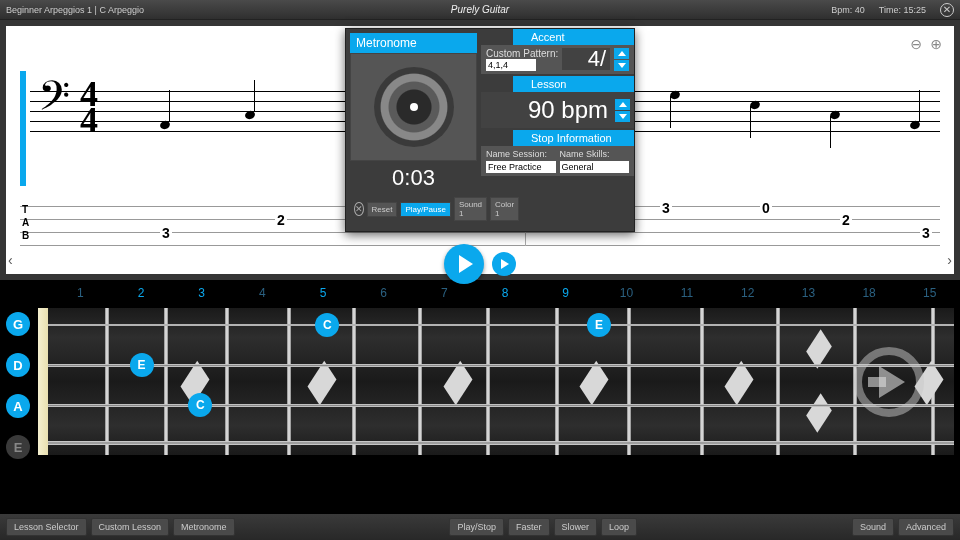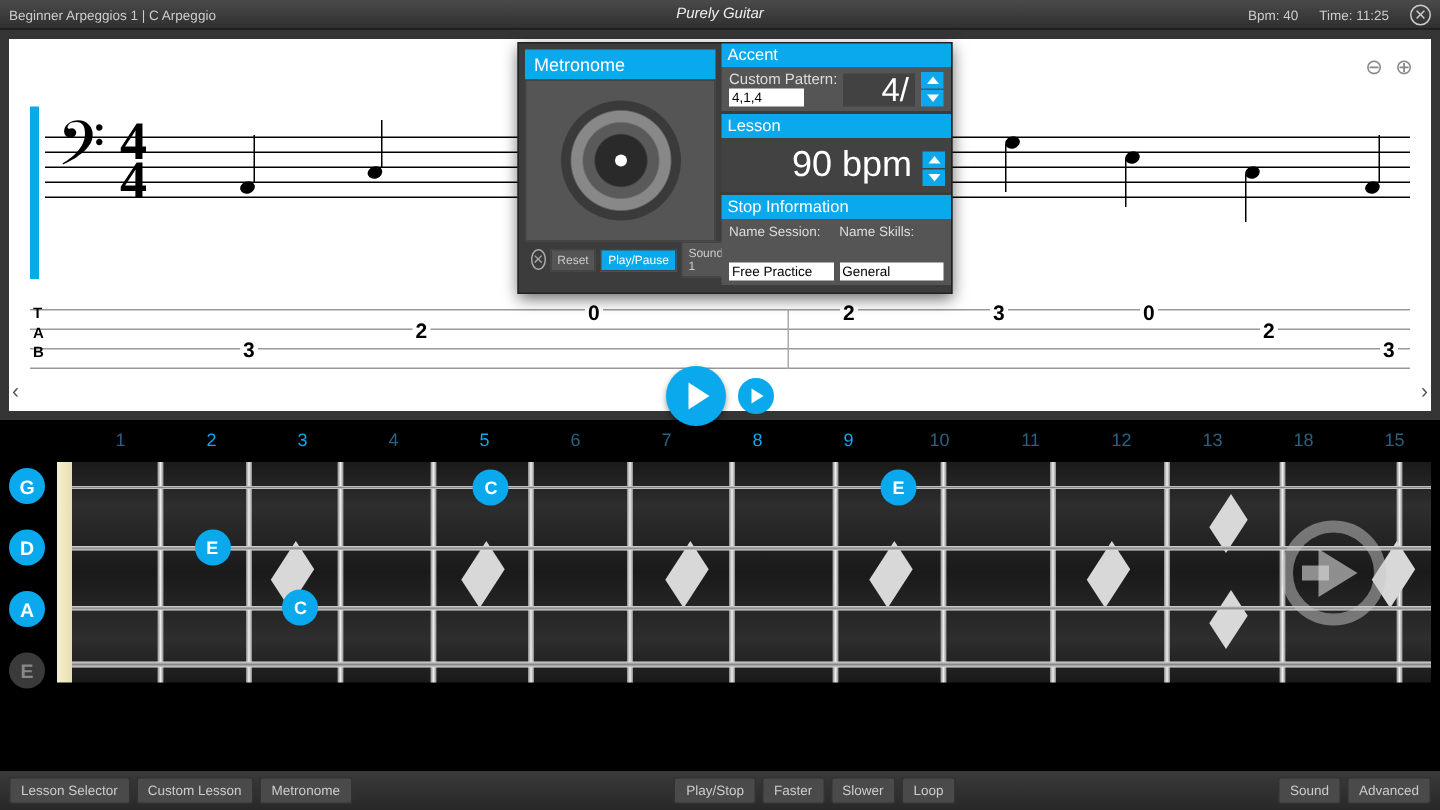--- a/index.html
+++ b/index.html
@@ -55,34 +55,34 @@
   .dial { width:80px; height:80px; border-radius:50%; background:radial-gradient(circle,#2a2a2a 30%,#5a5a5a 32%,#5a5a5a 44%,#888 46%,#888 58%,#3a3a3a 60%); position:relative;}
   .dial-dot { position:absolute; left:50%; top:50%; width:8px; height:8px; border-radius:50%; background:#fff; transform:translate(-50%,-50%);}
   .timer-txt { color:#fff; font-size:22px; text-align:center; padding:4px 0 6px;}
   .metro-btns { display:flex; gap:3px; padding:0 4px 6px; align-items:center;}
   .metro-close { width:14px; height:14px; border-radius:50%; border:1.5px solid #aaa; color:#aaa; display:flex; align-items:center; justify-content:center; font-size:9px; cursor:pointer;}
   .mini-btn { background:#555; color:#ccc; font-size:8px; padding:2px 4px; cursor:pointer; border:1px solid #444;}
   .mini-btn.active { background:#0aa8ed; color:#fff;}
   
   .metro-right { flex:1; }
   .section { margin-bottom:2px;}
-  .sec-head { background:#0aa8ed; color:#fff; font-size:11px; padding:2px 4px;}
+  .sec-head { background:#0aa8ed; color:#fff; font-size:11px; padding:2px 18px;margin-left:32px;}
   .sec-body { background:#555; padding:3px 5px; font-size:10px; color:#ddd;}
-  .pattern-row { display:flex; align-items:flex-end; gap:4px;}
+  .pattern-row { display:flex; align-items:flex-start; gap:4px;}
   .pat-input { width:50px; font-size:9px; padding:1px 2px; border:none;}
   .big-val { background:#424242; flex:1; color:#fff; font-size:22px; text-align:right; padding:0 4px; line-height:22px;}
   .spinner { display:flex; flex-direction:column; gap:1px;}
   .spin-btn { width:15px; height:11px; background:#0aa8ed; display:flex; align-items:center; justify-content:center; cursor:pointer;}
   .spin-up { width:0;height:0;border-left:4px solid transparent;border-right:4px solid transparent;border-bottom:5px solid #fff;}
   .spin-dn { width:0;height:0;border-left:4px solid transparent;border-right:4px solid transparent;border-top:5px solid #fff;}
-  .tempo-body { display:flex; align-items:flex-end; gap:3px; background:#424242; padding:4px;}
+  .tempo-body { display:flex; align-items:center; gap:3px; background:#424242; padding:4px;}
   .tempo-val { color:#fff; font-size:24px; flex:1; text-align:right; padding-right:4px;}
   .info-grid { display:flex; gap:4px; font-size:9px;}
   .info-col { flex:1;}
-  .info-col input { width:100%; font-size:9px; padding:1px 2px; border:none; margin-top:16px;}
+  .info-col input { width:100%; font-size:9px; padding:1px 2px; border:none; margin-top:2px;}
 
   
   .fret-section { position:absolute; left:0; right:0; top:286px; height:200px; background:#000;}
   .fret-nums { display:flex; height:18px; padding-left:50px;}
   .fret-nums span { flex:1; text-align:center; color:#2a6080; font-size:12px;}
   .fret-nums span.hl { color:#0aa8ed;}
   .neck-wrap { position:relative; height:152px; margin:0 6px;}
   .string-labels { position:absolute; left:0; top:8px; display:flex; flex-direction:column; gap:17px; z-index:3;}
   .str-label { width:24px; height:24px; border-radius:50%; display:flex; align-items:center; justify-content:center; color:#fff; font-size:13px; font-weight:bold;}
   .str-label.on { background:#0aa8ed;}
@@ -103,21 +103,21 @@
   .bot-btn { background:#4a4a4a; color:#ccc; font-size:9px; padding:3px 7px; cursor:pointer; border:1px solid #333; border-radius:2px;}
 </style>
 </head>
 <body>
 
 <div class="top-bar">
   <span class="title">Beginner Arpeggios 1 | C Arpeggio</span>
   <span class="brand">Purely Guitar</span>
   <div class="right">
     <span>Bpm: 40</span>
-    <span>Time: 11:25</span>
+    <span>Time: 15:25</span>
     <div class="close-btn">✕</div>
   </div>
 </div>
 
 <div class="score-area">
   <div class="score-white">
     <div class="zoom-controls">
       <div class="zoom-btn">⊖</div>
       <div class="zoom-btn">⊕</div>
     </div>
@@ -190,20 +190,21 @@
 
 <div class="metro-panel">
   <div class="metro-body">
     <div class="metro-left">
       <div class="panel-header">Metronome</div>
       <div class="dial-box">
         <div class="dial">
             <div class="dial-dot"></div>
           </div>
       </div>
+      <div class="timer-txt">0:03</div>
       <div class="metro-btns">
         <div class="metro-close">✕</div>
         <div class="mini-btn">Reset</div>
         <div class="mini-btn active">Play/Pause</div>
         <div class="mini-btn">Sound 1</div>
         <div class="mini-btn">Color 1</div>
       </div>
     </div>
     <div class="metro-right">
       <div class="section">

